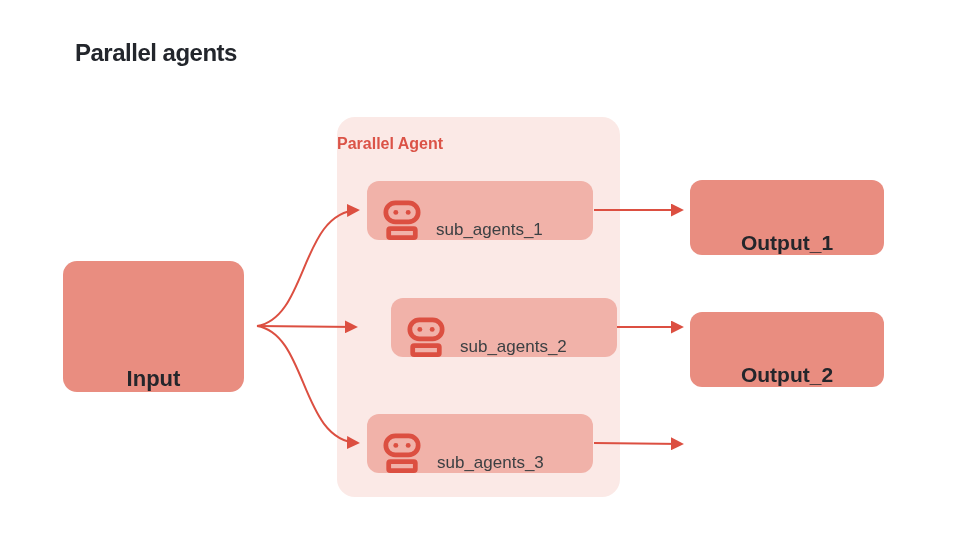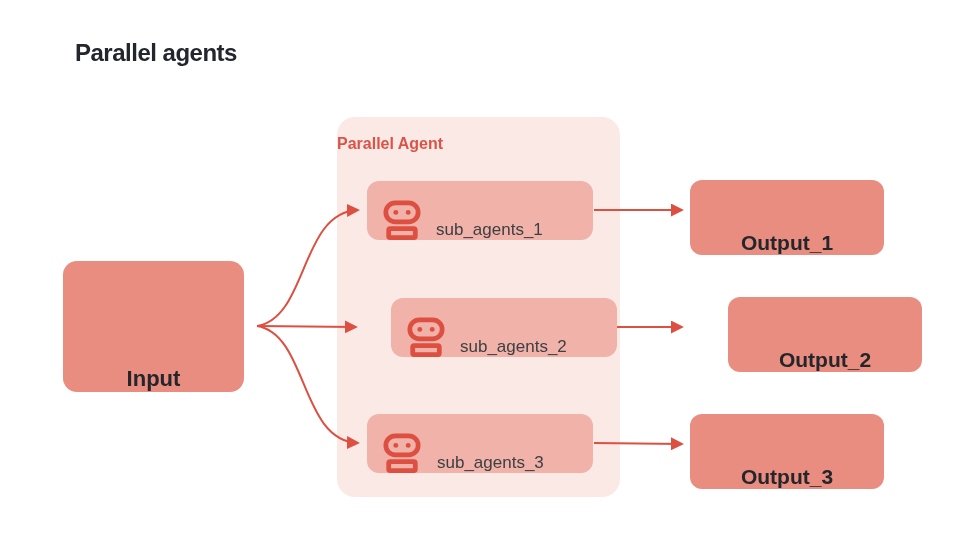--- a/index.html
+++ b/index.html
@@ -97,21 +97,21 @@
     background: #e98d80;
     border-radius: 12px;
     font-size: 21px;
     font-weight: 700;
     color: #24262b;
   }
   .row-0 { top: 181px; }
   .row-1 { top: 298px; margin-left: 24px; }
   .row-2 { top: 414px; gap: 16px; }
   .orow-0 { top: 180px; }
-  .orow-1 { top: 297px; margin-left: 38px; }
+  .orow-1 { top: 312px; }
   .orow-2 { top: 414px; }
 </style>
 </head>
 <body>
 
 <div class="stage">
 
   <h1 class="page-title">Parallel agents</h1>
 
   <svg class="arrows" width="960" height="540" viewBox="0 0 960 540" fill="none">
@@ -167,17 +167,14 @@
     </svg>
     <span class="label">sub_agents_3</span>
   </div>
 
   <div class="node output-node orow-0">
     <span>Output_1</span>
   </div>
   <div class="node output-node orow-1">
     <span>Output_2</span>
   </div>
-  <div class="node output-node orow-2">
-    <span>Output_3</span>
-  </div>
 
 </div>
 
 </body></html>

